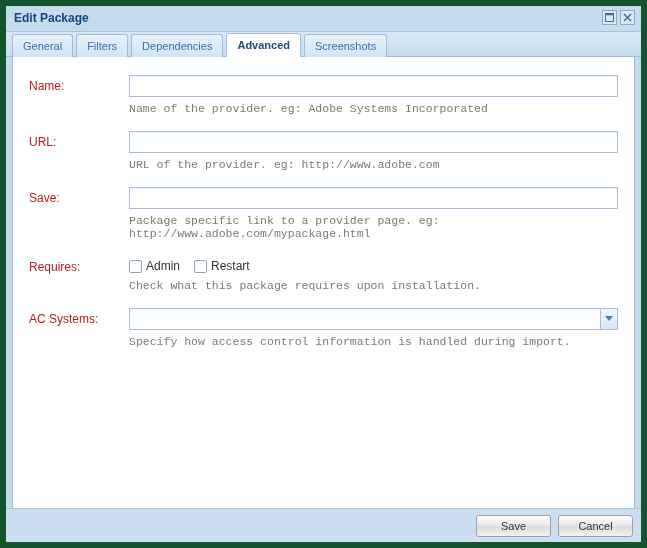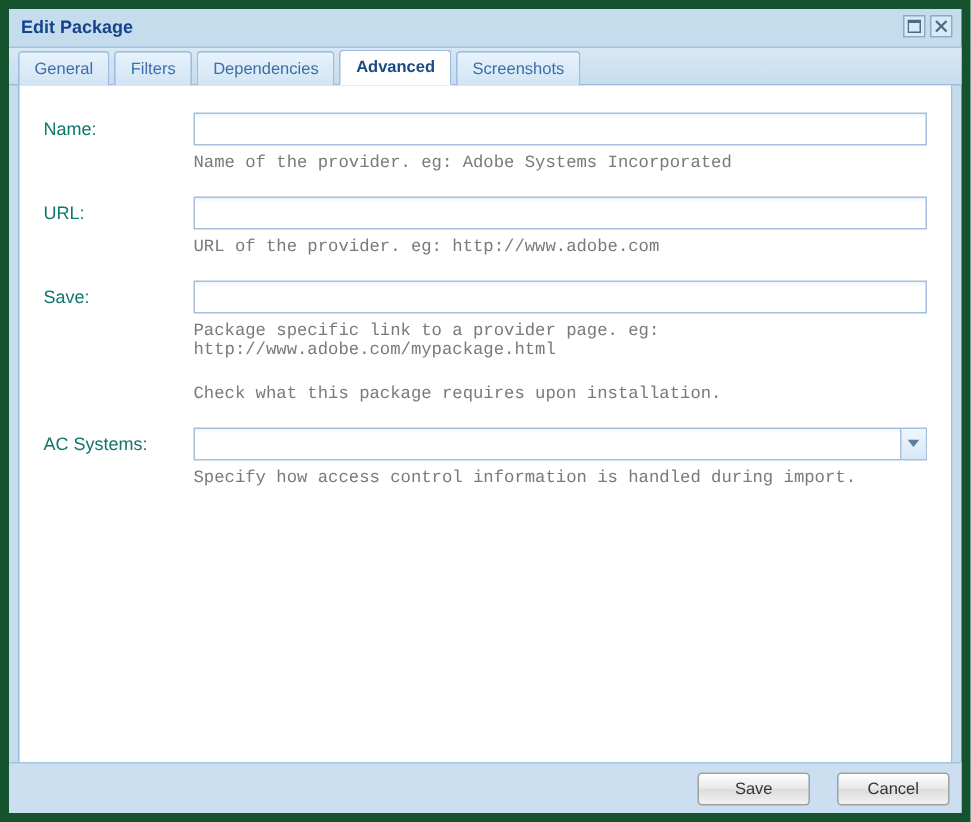--- a/index.html
+++ b/index.html
@@ -85,21 +85,21 @@
     height: 456px;
     padding: 18px 16px 10px 16px;
   }
   .form-row {
     display: flex;
     align-items: flex-start;
     margin-bottom: 4px;
   }
   .form-label {
     width: 100px;
-    color: #0f766e;
+    color: #b91c1c;
     font-size: 12px;
     padding-top: 4px;
   }
   .form-field {
     flex: 1;
   }
   .text-input {
     width: 100%;
     height: 22px;
     border: 1px solid #a6c0db;
@@ -158,21 +158,21 @@
     bottom: 0;
     left: 0;
     right: 0;
     height: 34px;
     background: #cbdff0;
     border-top: 1px solid #a5c4de;
     display: flex;
     justify-content: flex-end;
     align-items: center;
     padding-right: 8px;
-    gap: 18px;
+    gap: 7px;
   }
   .btn {
     min-width: 75px;
     height: 22px;
     border: 1px solid #a0a0a0;
     background: linear-gradient(to bottom, #fefefe 0%, #e8e8e8 48%, #dcdcdc 52%, #f2f2f2 100%);
     border-radius: 3px;
     font-size: 11px;
     color: #333;
     cursor: pointer;
@@ -229,20 +229,35 @@
     <div class="hint">URL of the provider. eg: http://www.adobe.com</div>
 
     <div class="form-row">
       <div class="form-label">Save:</div>
       <div class="form-field">
         <input type="text" class="text-input" value="" style="">
       </div>
     </div>
     <div class="hint">Package specific link to a provider page. eg: http://www.adobe.com/mypackage.html</div>
 
+    <div class="form-row">
+      <div class="form-label">Requires:</div>
+      <div class="form-field">
+        <div class="checkbox-group">
+          <label class="checkbox-item">
+            <span class="checkbox"></span>
+            <span>Admin</span>
+          </label>
+          <label class="checkbox-item">
+            <span class="checkbox"></span>
+            <span>Restart</span>
+          </label>
+        </div>
+      </div>
+    </div>
     <div class="hint">Check what this package requires upon installation.</div>
 
     <div class="form-row">
       <div class="form-label">AC Systems:</div>
       <div class="form-field">
         <div class="select-wrap">
           <div class="select-value"></div>
           <div class="select-arrow">
             <svg viewBox="0 0 8 6">
                 <path d="M0 0 L4 5 L8 0 Z" fill="#5a7da3"></path>

